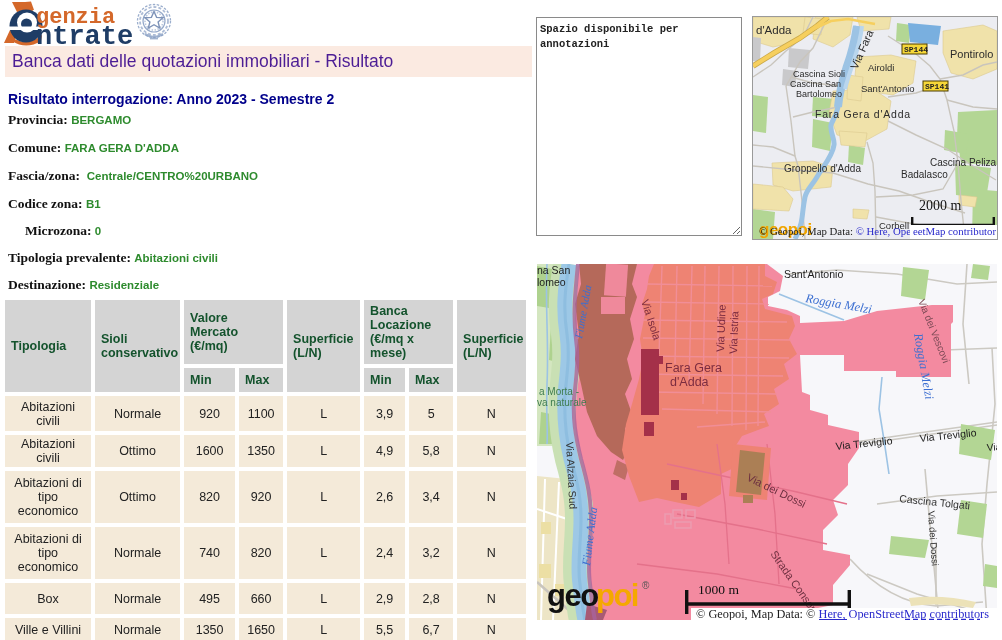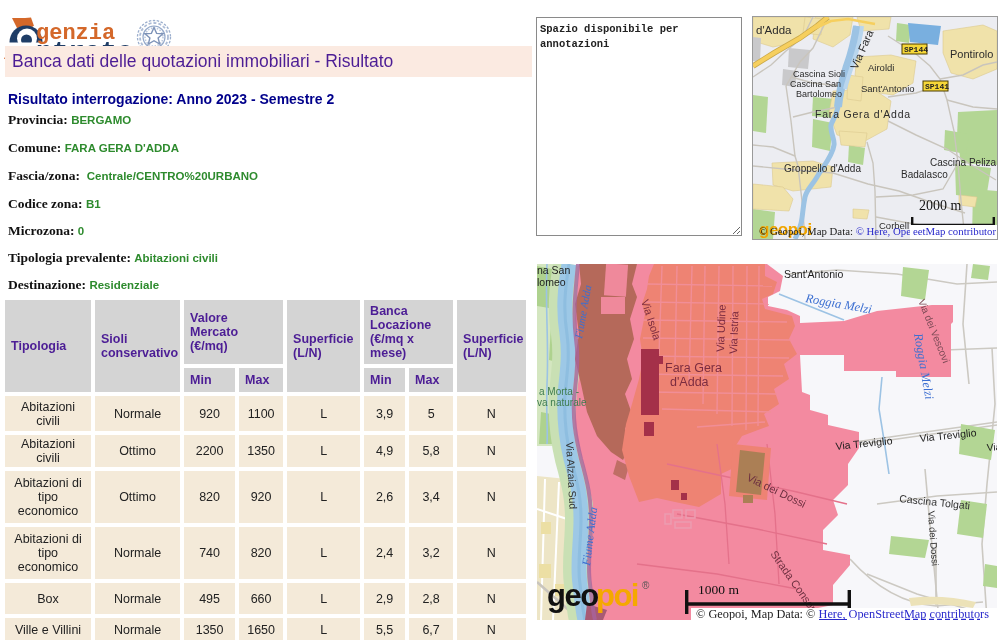--- a/index.html
+++ b/index.html
@@ -10,36 +10,36 @@
   #banner{left:5px;top:46px;width:527px;height:31px;background:#fbeae1;}
   #banner span{display:block;padding-left:7px;line-height:30px;font-size:17.5px;color:#4c1d95;}
   #restitle{left:8px;top:91px;font-size:14px;font-weight:bold;color:#00008b;}
   .lbl{left:8px;font-family:"Liberation Serif",serif;font-weight:bold;
        font-size:13.5px;color:#111;}
   .lbl b{font-family:"Liberation Sans",sans-serif;font-weight:bold;
          font-size:11.5px;color:#2e8b2e;}
   
   #qtable{position:absolute;left:1px;top:296px;border-collapse:separate;
           border-spacing:4px;table-layout:fixed;}
-  #qtable th{background:#d4d4d4;font-size:12.5px;font-weight:bold;color:#4c1d95;
+  #qtable th{background:#d4d4d4;font-size:12.5px;font-weight:bold;color:#14532d;
              text-align:left;vertical-align:middle;padding:2px 2px 2px 6px;}
   #qtable td{background:#f4ead9;font-size:12.5px;color:#222;text-align:center;
              vertical-align:middle;padding:1px 4px;}
   
   #notes{left:536px;top:17px;}
   #notes textarea{width:206px;height:219px;box-sizing:border-box;resize:both;
       font-family:"Liberation Mono",monospace;font-size:10.5px;line-height:15px;
       font-weight:bold;padding:4px 3px;border:1px solid #8a8a8a;color:#222;}
   #smap{left:752px;top:16px;width:244px;height:222px;border:1px solid #9a9a9a;}
   #bmap{left:537px;top:264px;width:460px;height:356px;}
 </style>
 </head>
 <body>
 
-<div class="abs" id="logo" style="left:0px;top:16px;width:200px;height:46px;">
+<div class="abs" id="logo" style="left:0px;top:0px;width:200px;height:46px;">
   <svg width="200" height="46" viewBox="0 0 200 46">
 
     <g>
       <path d="M12 2 L27 2 L33 11 L17 12 Z" fill="#d4682a"></path>
       <path d="M25 2 L31 1.5 L34 10 L30 10.5 Z" fill="#d4682a"></path>
       <path d="M4 43 L10 30 L17 32 L14 43 Z" fill="#d4682a"></path>
       <path d="M10 36 Q26 48 42 35 L41 41 Q26 50 12 41 Z" fill="#d4682a"></path>
       <circle cx="26" cy="26" r="16.5" fill="#1f3d66"></circle>
       <circle cx="27" cy="22.5" r="10" fill="#ffffff"></circle>
       <circle cx="26.5" cy="24" r="5.5" fill="#1f3d66"></circle>
@@ -63,21 +63,21 @@
 
 <div class="abs" id="banner">
     <span>Banca dati delle quotazioni immobiliari - Risultato</span>
   </div>
 <div class="abs" id="restitle">Risultato interrogazione: Anno 2023 - Semestre 2</div>
 
 <div class="abs lbl" style="top:112px;">Provincia: <b>BERGAMO</b></div>
 <div class="abs lbl" style="top:140px;">Comune: <b>FARA GERA D'ADDA</b></div>
 <div class="abs lbl" style="top:168px;">Fascia/zona: &nbsp;<b>Centrale/CENTRO%20URBANO</b></div>
 <div class="abs lbl" style="top:196px;">Codice zona: <b>B1</b></div>
-<div class="abs lbl" style="top:223px;">Microzona: <b>0</b></div>
+<div class="abs lbl" style="top:223px;margin-left:17px;">Microzona: <b>0</b></div>
 <div class="abs lbl" style="top:250px;">Tipologia prevalente: <b>Abitazioni civili</b></div>
 <div class="abs lbl" style="top:277px;">Destinazione: <b>Residenziale</b></div>
 
 <table id="qtable">
   <colgroup>
     <col style="width:86px">
       <col style="width:85px">
       <col style="width:51px">
     <col style="width:44px">
       <col style="width:73px">
@@ -106,21 +106,21 @@
         <td>920</td>
         <td>1100</td>
         <td>L</td>
         <td>3,9</td>
         <td>5</td>
         <td>N</td>
       </tr>
   <tr style="height:32px">
         <td>Abitazioni civili</td>
         <td>Ottimo</td>
-        <td>2200</td>
+        <td>1600</td>
         <td>1350</td>
         <td>L</td>
         <td>4,9</td>
         <td>5,8</td>
         <td>N</td>
       </tr>
   <tr style="height:52px">
         <td>Abitazioni di tipo economico</td>
         <td>Ottimo</td>
         <td>820</td>

